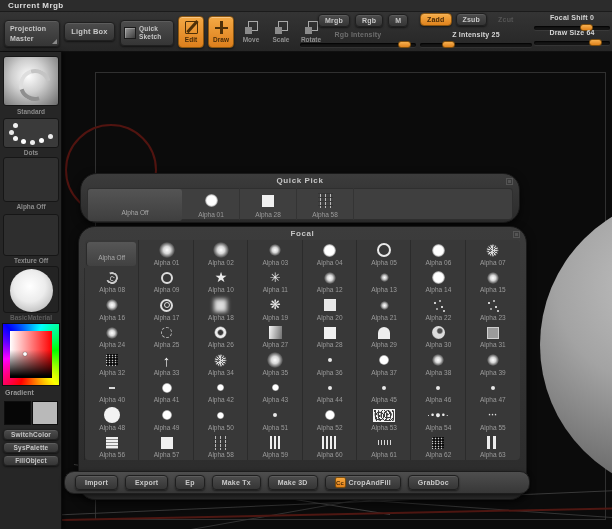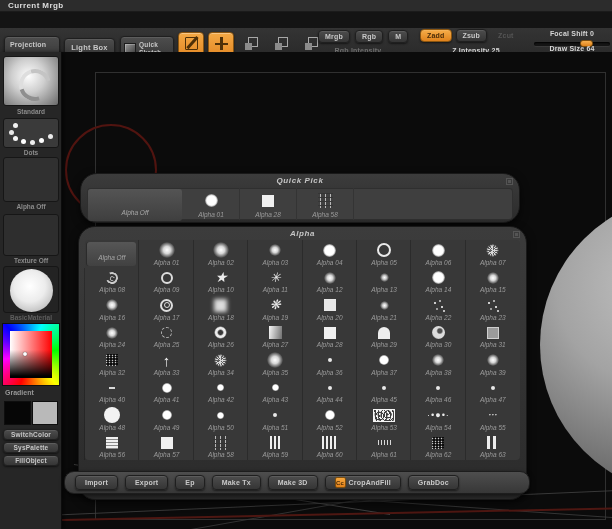--- a/index.html
+++ b/index.html
@@ -5,21 +5,21 @@
   html,body{margin:0;padding:0;background:#000;}
   *{box-sizing:border-box;}
   #app{position:relative;width:612px;height:529px;background:#141414;overflow:hidden;
        font-family:"Liberation Sans",sans-serif;-webkit-font-smoothing:antialiased;}
 
   
   .topstrip{position:absolute;left:0;top:0;width:612px;height:12px;background:#2c2c2c;
             border-bottom:1px solid #1b1b1b;color:#dcdcdc;font-size:8px;font-weight:bold;
             padding:1px 0 0 8px;letter-spacing:.4px;}
   
-  .toolbar{position:absolute;left:0;top:28px;width:612px;height:40px;
+  .toolbar{position:absolute;left:0;top:12px;width:612px;height:40px;
            background:linear-gradient(180deg,#343434,#262626);border-bottom:1px solid #101010;}
   .btn{background:linear-gradient(180deg,#4d4d4d,#353535);border:1px solid #1f1f1f;border-radius:4px;
        color:#c8c8c8;font-size:7.5px;font-weight:bold;box-shadow:inset 0 1px 0 rgba(255,255,255,.09),0 1px 2px rgba(0,0,0,.55);
        display:flex;align-items:center;justify-content:center;letter-spacing:.2px;cursor:default;}
   .pm{position:absolute;left:4px;top:8px;width:56px;height:27px;font-size:7px;line-height:1.35;
       justify-content:flex-start;padding:2px 5px;text-align:left;}
   .fold{position:absolute;right:2px;bottom:2px;width:0;height:0;border-left:5px solid transparent;border-bottom:5px solid #8a8a8a;}
   .lightbox{position:absolute;left:64px;top:10px;width:51px;height:19px;}
   .qsketch{position:absolute;left:120px;top:8px;width:54px;height:26px;gap:3px;font-size:6.5px;
            justify-content:flex-start;padding:2px 3px;text-align:left;line-height:1.3;}
@@ -90,21 +90,21 @@
   .g1{left:-10px;top:450px;width:580px;transform:rotate(-2.5deg);}
   .g2{left:10px;top:437px;width:320px;transform:rotate(9deg);background:#4a4a4a;}
   .g3{left:0px;top:468px;width:360px;transform:rotate(-10deg);background:#383838;}
   .g4{left:170px;top:452px;width:390px;transform:rotate(4deg);background:#3c3c3c;}
   .redline{position:absolute;left:-5px;top:461px;width:580px;height:2px;background:#4e1712;transform:rotate(-1.2deg);}
   .sphere{position:absolute;left:478px;top:143px;width:300px;height:300px;border-radius:50%;
         background:radial-gradient(circle at 38% 30%,#c0c0c0,#a3a3a3 35%,#6f6f6f 68%,#373737 98%);}
 
   
   .panel{position:absolute;background:linear-gradient(180deg,#3c3c3c,#2b2b2b);border:1px solid #191919;
-         border-radius:17px;box-shadow:0 3px 8px rgba(0,0,0,.65);z-index:5;font-style:italic;}
+         border-radius:17px;box-shadow:0 3px 8px rgba(0,0,0,.65);z-index:5;}
   .panel-title{position:absolute;left:0;right:0;top:2px;text-align:center;font-size:8px;font-weight:bold;
          color:#c6c6c6;letter-spacing:.6px;}
   .corner-ic{position:absolute;right:6px;top:4px;width:7px;height:7px;border:1px solid #6b6b6b;opacity:.55;}
   .corner-ic::after{content:"";position:absolute;left:1px;top:1px;width:3px;height:3px;background:#6b6b6b;}
   .quickpick{left:80px;top:173px;width:440px;height:50px;}
   .qp-row{position:absolute;left:6px;right:6px;top:14px;height:32px;background:#3f3f3f;border-radius:4px;
          display:flex;box-shadow:inset 0 0 0 1px rgba(0,0,0,.25);}
   .qp-cell{width:57px;height:100%;display:flex;flex-direction:column;align-items:center;justify-content:flex-end;
          padding-bottom:1px;border-right:1px solid #343434;position:relative;}
   .qp-cell.wide{width:94px;background:linear-gradient(180deg,#545454,#3f3f3f);border-radius:3px;margin:1px;
@@ -365,21 +365,21 @@
         <div class="qp-cell">
           <span class="icbox">
             <span class="ic i-rain"></span>
           </span>
           <span class="cell-lb">Alpha 58</span>
         </div>
       </div>
   </div>
 
   <div class="panel alphas">
-    <div class="panel-title">Alpha</div>
+    <div class="panel-title">Focal</div>
     <span class="corner-ic"></span>
     <div class="alpha-grid">
 
         <div class="alpha-cell wide">
 
           <span class="cell-lb">Alpha Off</span>
         </div>
 
         <div class="alpha-cell">
           <span class="icbox">

